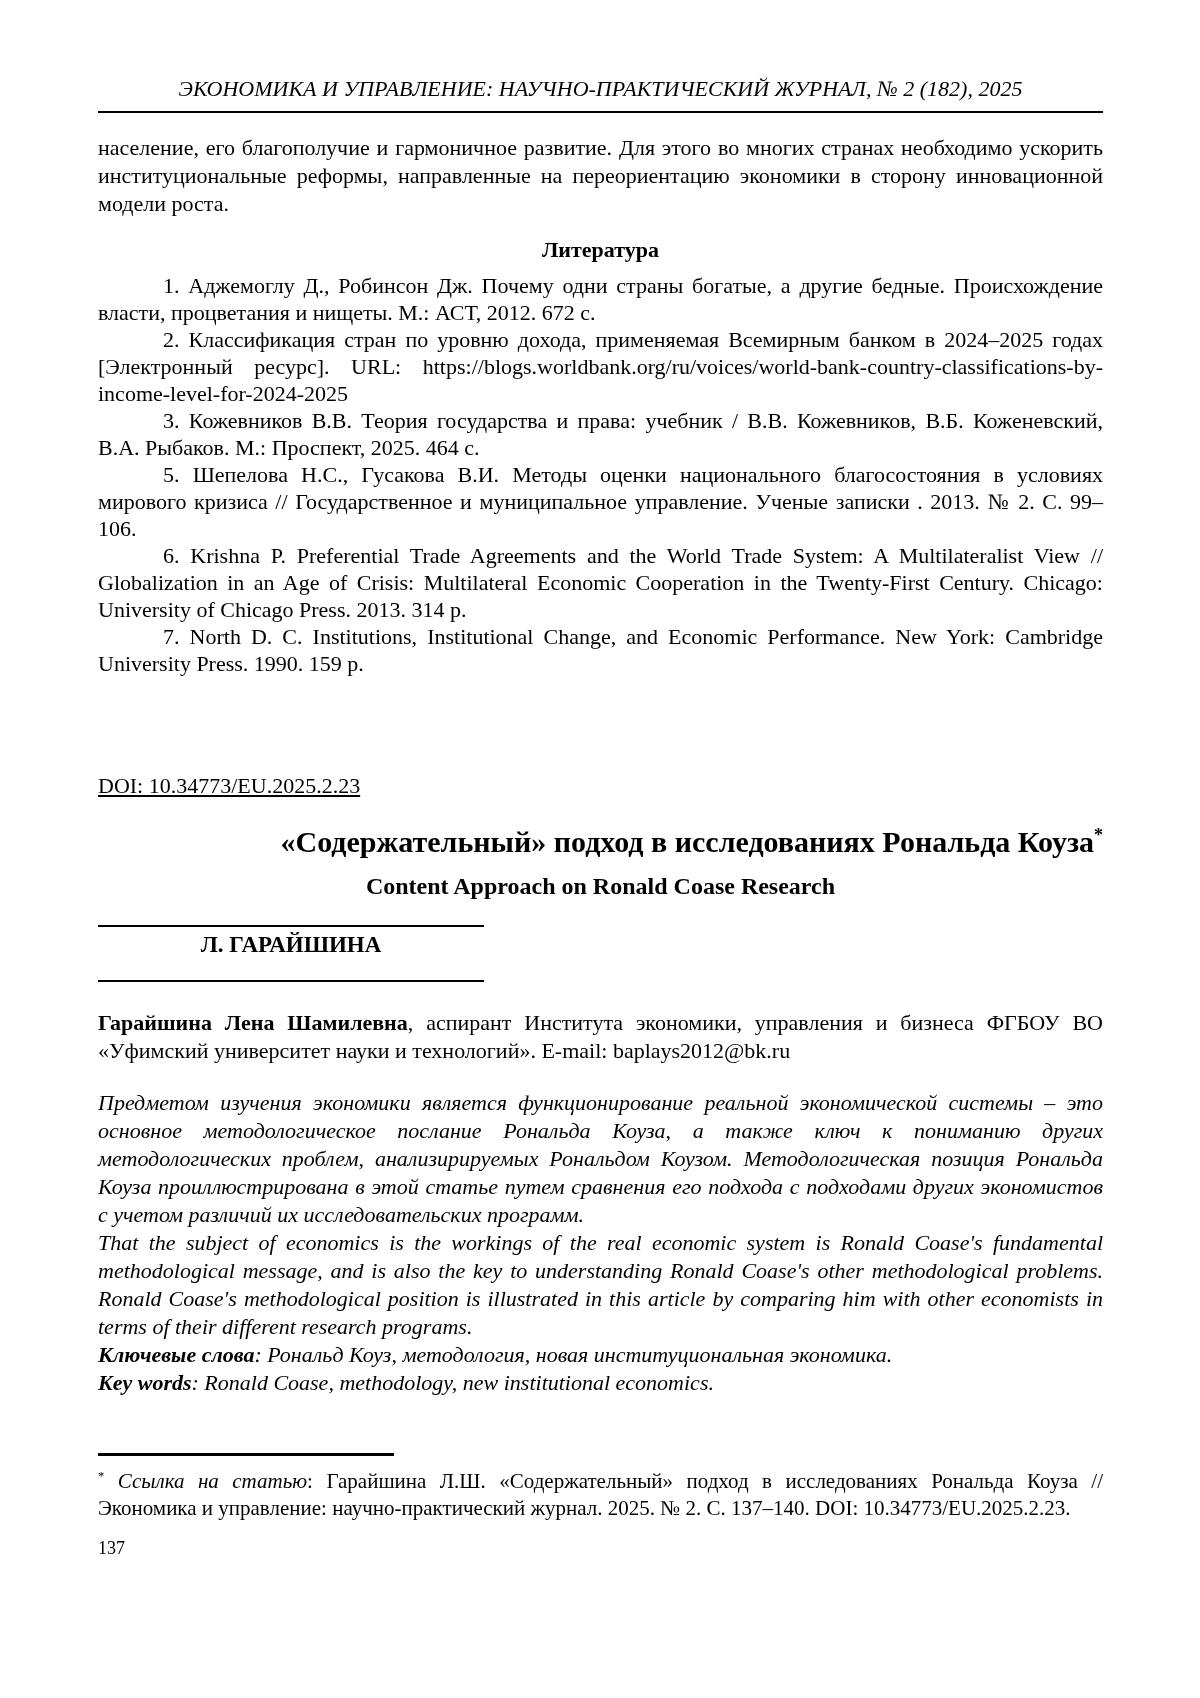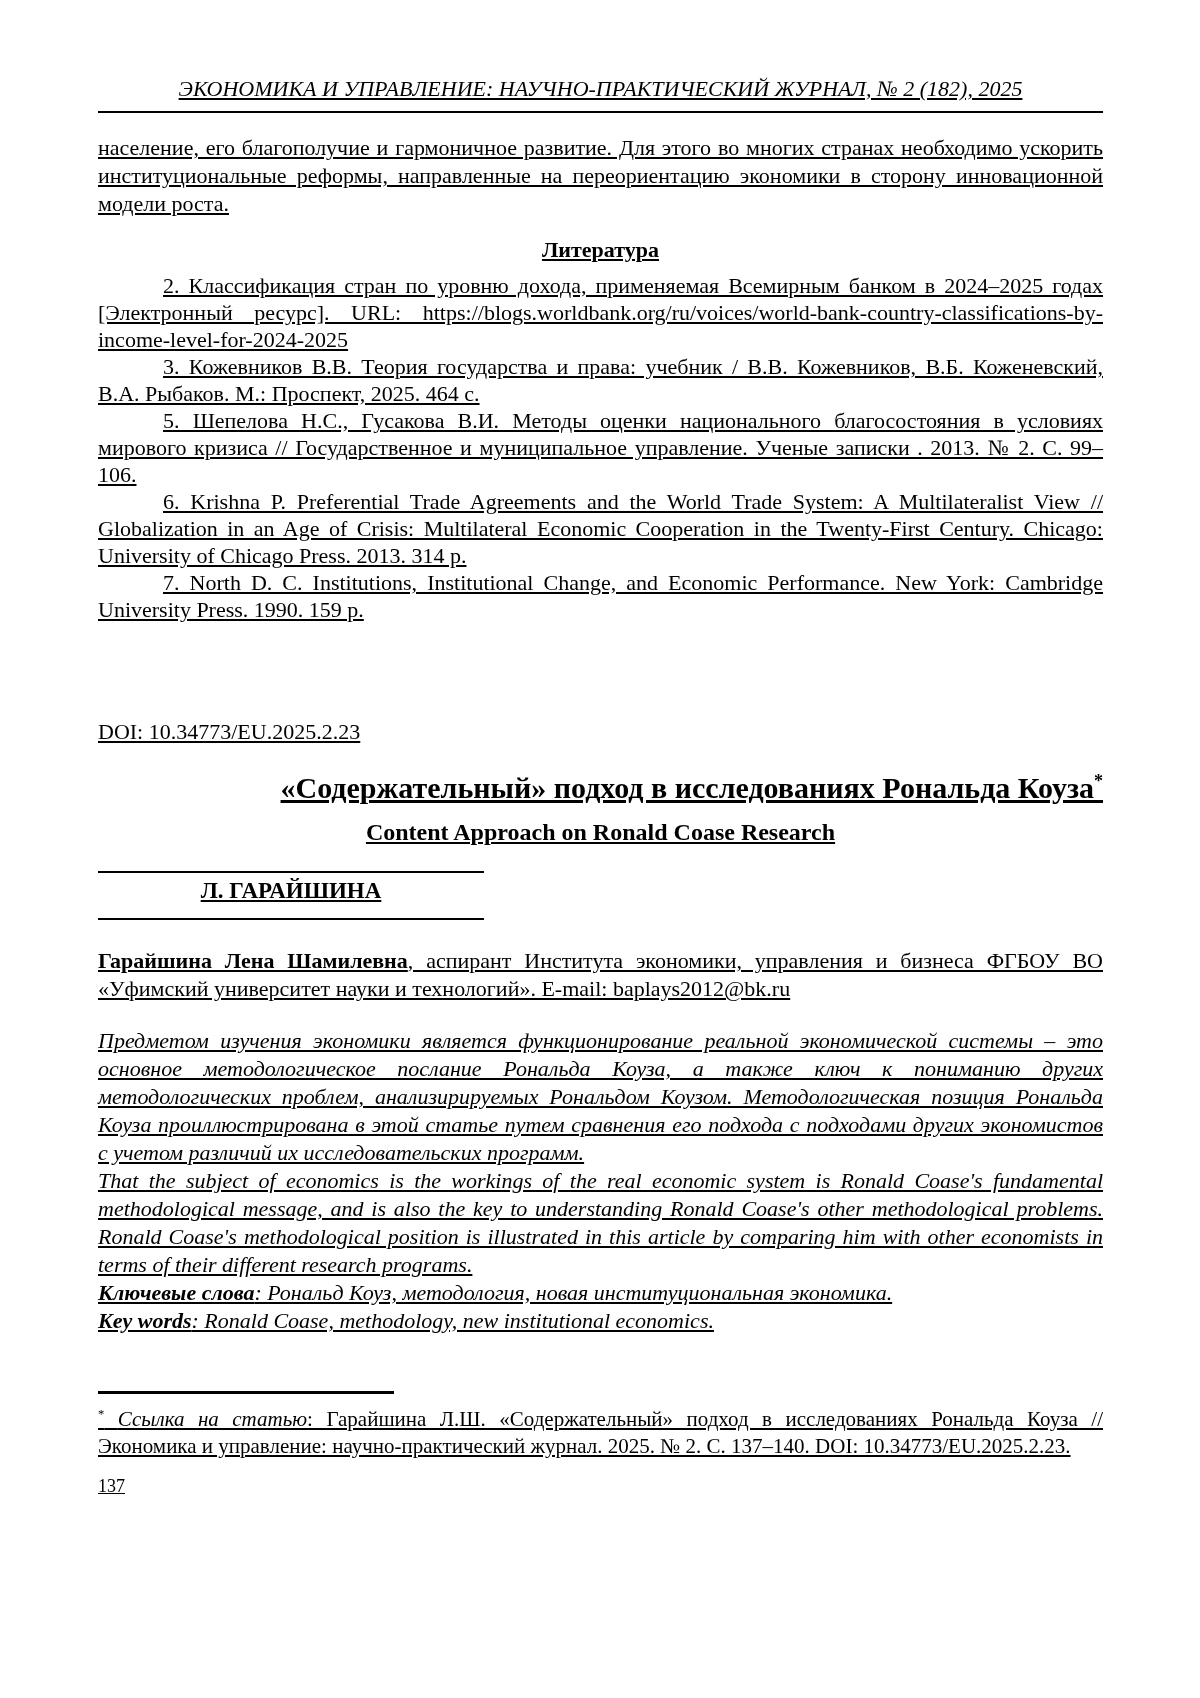--- a/index.html
+++ b/index.html
@@ -9,21 +9,20 @@
     width: 1200px;
     height: 1698px;
     margin: 0 auto;
     background: #ffffff;
     color: #000000;
     font-family: "Liberation Serif", "DejaVu Serif", serif;
     overflow: hidden;
   }
   .content {
     padding: 0 97px 0 98px;
-    text-decoration: underline;
   }
   
   .running-head {
     margin-top: 76px;
     text-align: center;
     font-style: italic;
     font-size: 22px;
     line-height: 26px;
     padding-bottom: 9px;
     border-bottom: 2px solid #000;
@@ -71,21 +70,21 @@
     text-align: center;
     font-weight: bold;
     font-size: 24px;
     line-height: 32px;
   }
   .author-rule-block {
     margin-top: 23px;
     width: 386px;
     border-top: 2px solid #000;
     border-bottom: 2px solid #000;
-    padding: 5px 0 14px;
+    padding: 5px 0 22px;
     text-align: center;
     font-weight: bold;
     font-size: 23px;
     line-height: 26px;
   }
   .author-info {
     margin-top: 27px;
     font-size: 22px;
     line-height: 28px;
     text-align: justify;
@@ -128,20 +127,21 @@
 <div class="page">
   <div class="content">
 
     <div class="running-head">ЭКОНОМИКА И УПРАВЛЕНИЕ: НАУЧНО-ПРАКТИЧЕСКИЙ ЖУРНАЛ, № 2 (182), 2025</div>
 
     <p class="intro">население, его благополучие и гармоничное развитие. Для этого во многих странах необходимо ускорить институциональные реформы, направленные на переориентацию экономики в сторону инновационной модели роста.</p>
 
     <div class="lit-heading">Литература</div>
 
     <div class="refs">
+      <p class="ref">1. Аджемоглу Д., Робинсон Дж. Почему одни страны богатые, а другие бедные. Происхождение власти, процветания и нищеты. М.: АСТ, 2012. 672 с.</p>
       <p class="ref">2. Классификация стран по уровню дохода, применяемая Всемирным банком в 2024–2025 годах [Электронный ресурс]. URL: https://blogs.worldbank.org/ru/voices/world-bank-country-classifications-by-income-level-for-2024-2025</p>
       <p class="ref">3. Кожевников В.В. Теория государства и права: учебник / В.В. Кожевников, В.Б. Коженевский, В.А. Рыбаков. М.: Проспект, 2025. 464 с.</p>
       <p class="ref">5. Шепелова Н.С., Гусакова В.И. Методы оценки национального благосостояния в условиях мирового кризиса // Государственное и муниципальное управление. Ученые записки . 2013. № 2. С. 99–106.</p>
       <p class="ref">6. Krishna P. Preferential Trade Agreements and the World Trade System: A Multilateralist View // Globalization in an Age of Crisis: Multilateral Economic Cooperation in the Twenty-First Century. Chicago: University of Chicago Press. 2013. 314 p.</p>
       <p class="ref">7. North D. C. Institutions, Institutional Change, and Economic Performance. New York: Cambridge University Press. 1990. 159 p.</p>
     </div>
 
     <div class="doi-line">
       <span>DOI: 10.34773/EU.2025.2.23</span>
     </div>

